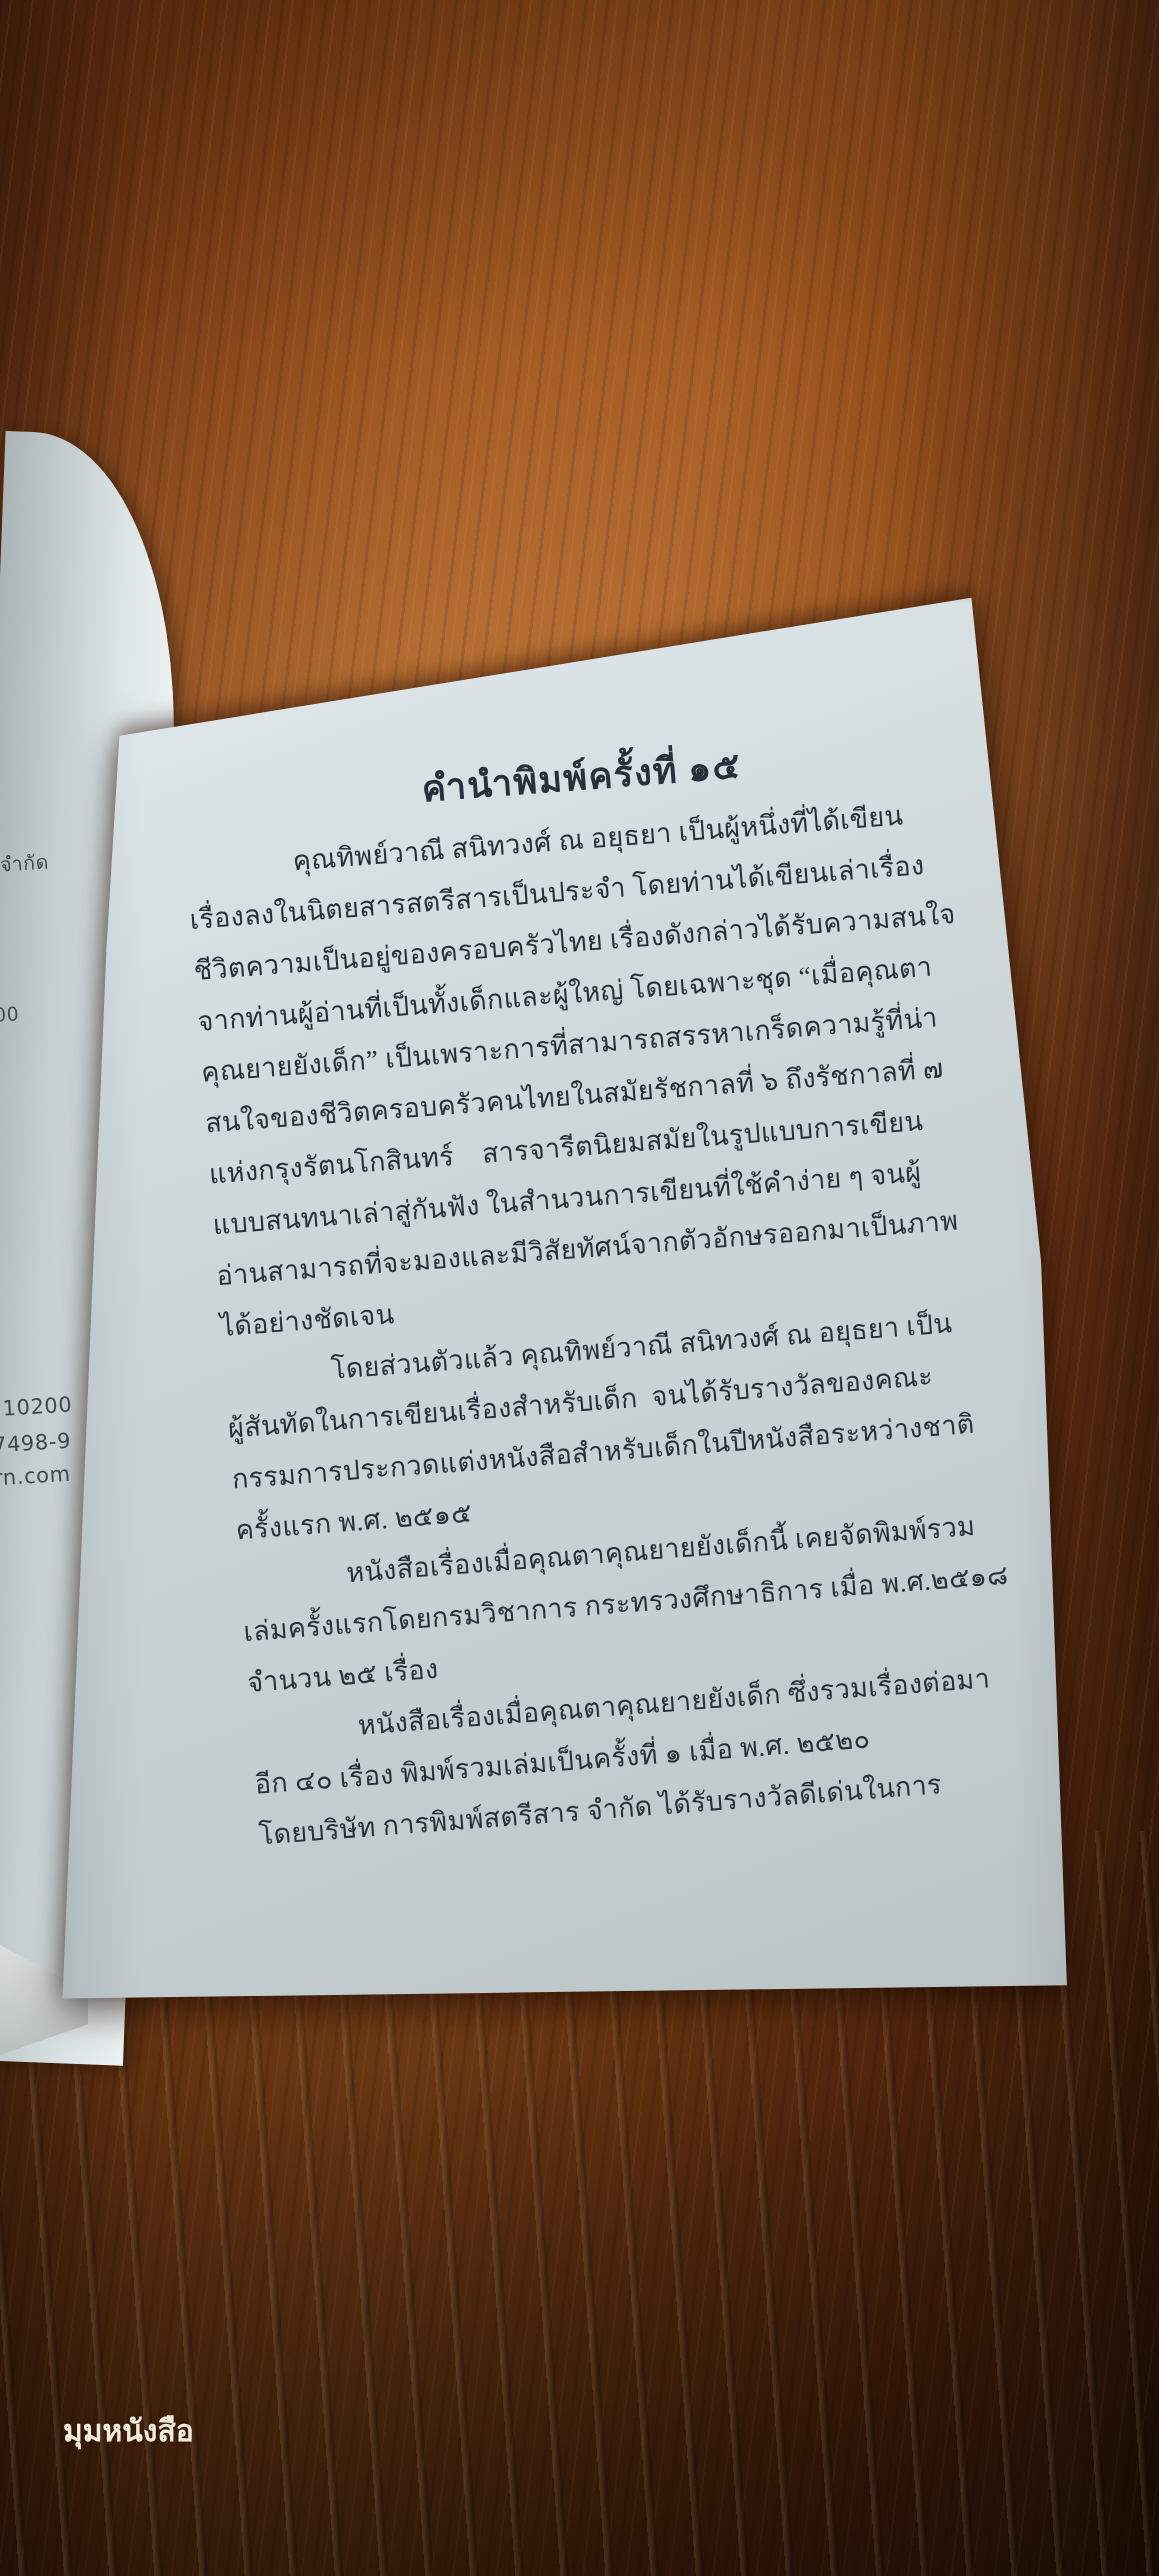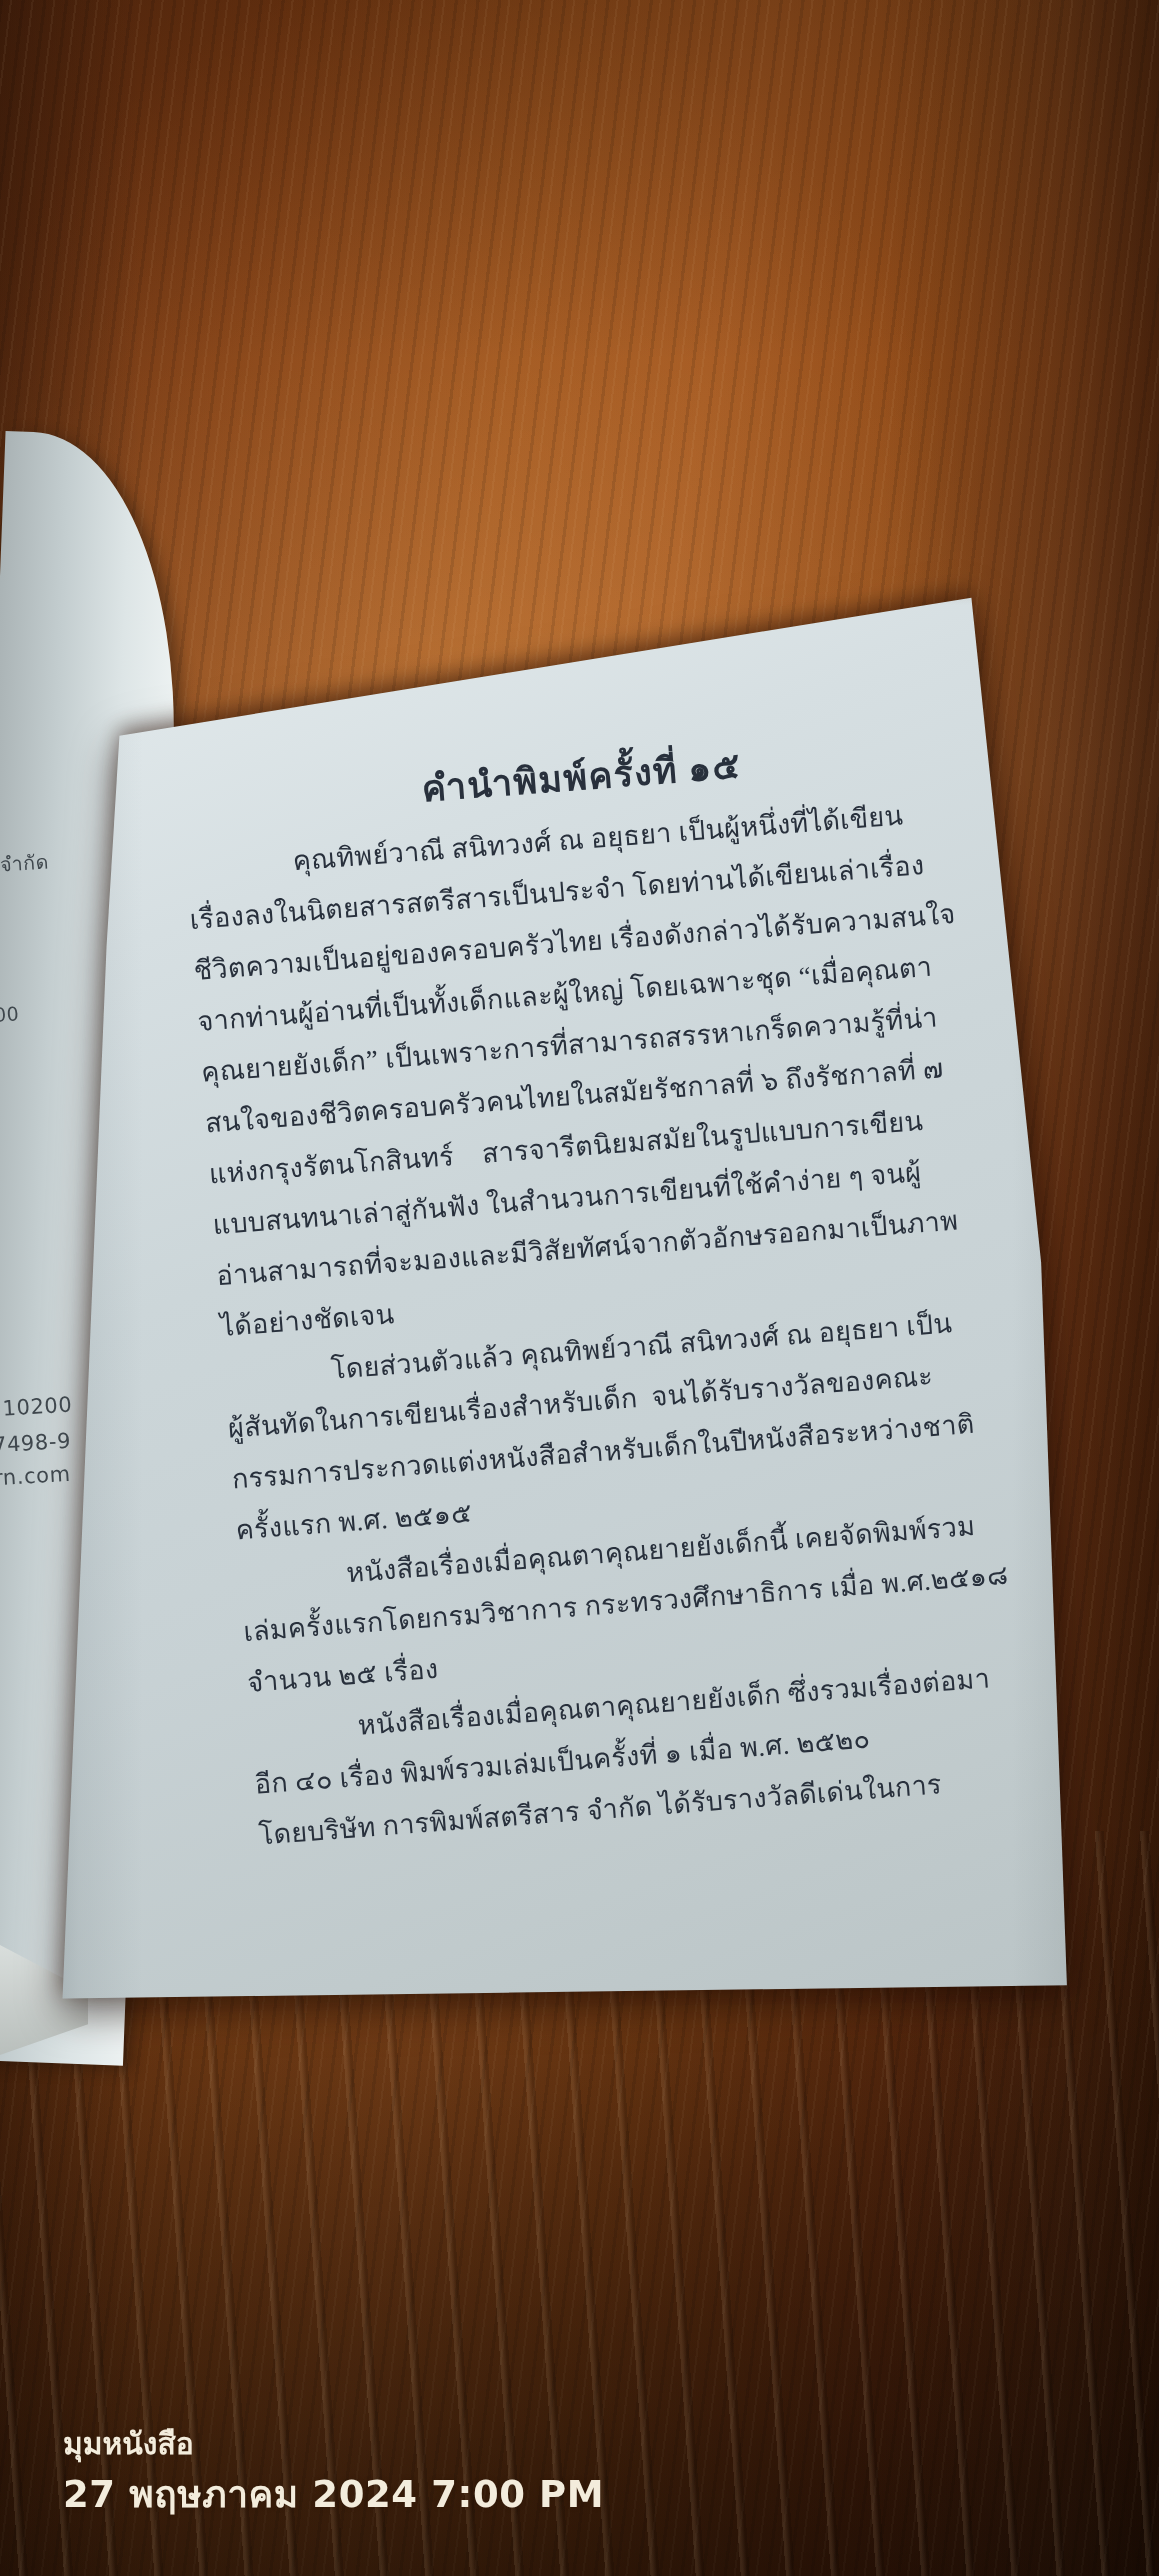--- a/index.html
+++ b/index.html
@@ -90,21 +90,21 @@
     font-size:36px;line-height:1.12;font-weight:700;
     text-align:center;letter-spacing:1.3px;margin:0 0 16.4px 0;
   }
   .tline{
     font-size:27px;line-height:51px;white-space:nowrap;
     padding-left:19px;letter-spacing:0.3px;
   }
   .tline.indent{padding-left:126px;}
   
   .watermark{position:absolute;left:63px;top:2413px;z-index:6;color:#f3ecdc;
-    text-shadow:0 0 5px rgba(40,20,5,0.35);margin-top:13px;}
+    text-shadow:0 0 5px rgba(40,20,5,0.35);}
   .wm-site{font-size:30px;font-weight:700;line-height:1.2;}
   .wm-date{font-size:37px;font-weight:700;line-height:1.2;margin-top:11.4px;letter-spacing:0.6px;}
 </style>
 </head>
 <body>
 
 <div class="photo">
 
   <div class="wood"></div>
   <div class="wood-bottom"></div>
@@ -146,17 +146,16 @@
               <div class="tline">อีก ๔๐ เรื่อง พิมพ์รวมเล่มเป็นครั้งที่ ๑ เมื่อ พ.ศ. ๒๕๒๐</div>
               <div class="tline">โดยบริษัท การพิมพ์สตรีสาร จำกัด ได้รับรางวัลดีเด่นในการ</div>
             </div>
         </div>
       </div>
     </div>
   </div>
 
   <div class="watermark">
     <div class="wm-site">มุมหนังสือ</div>
-    <div class="wm-date">27 พฤษภาคม 2024 7:00 PM</div>
   </div>
 
 </div>
 
 
 </body></html>

